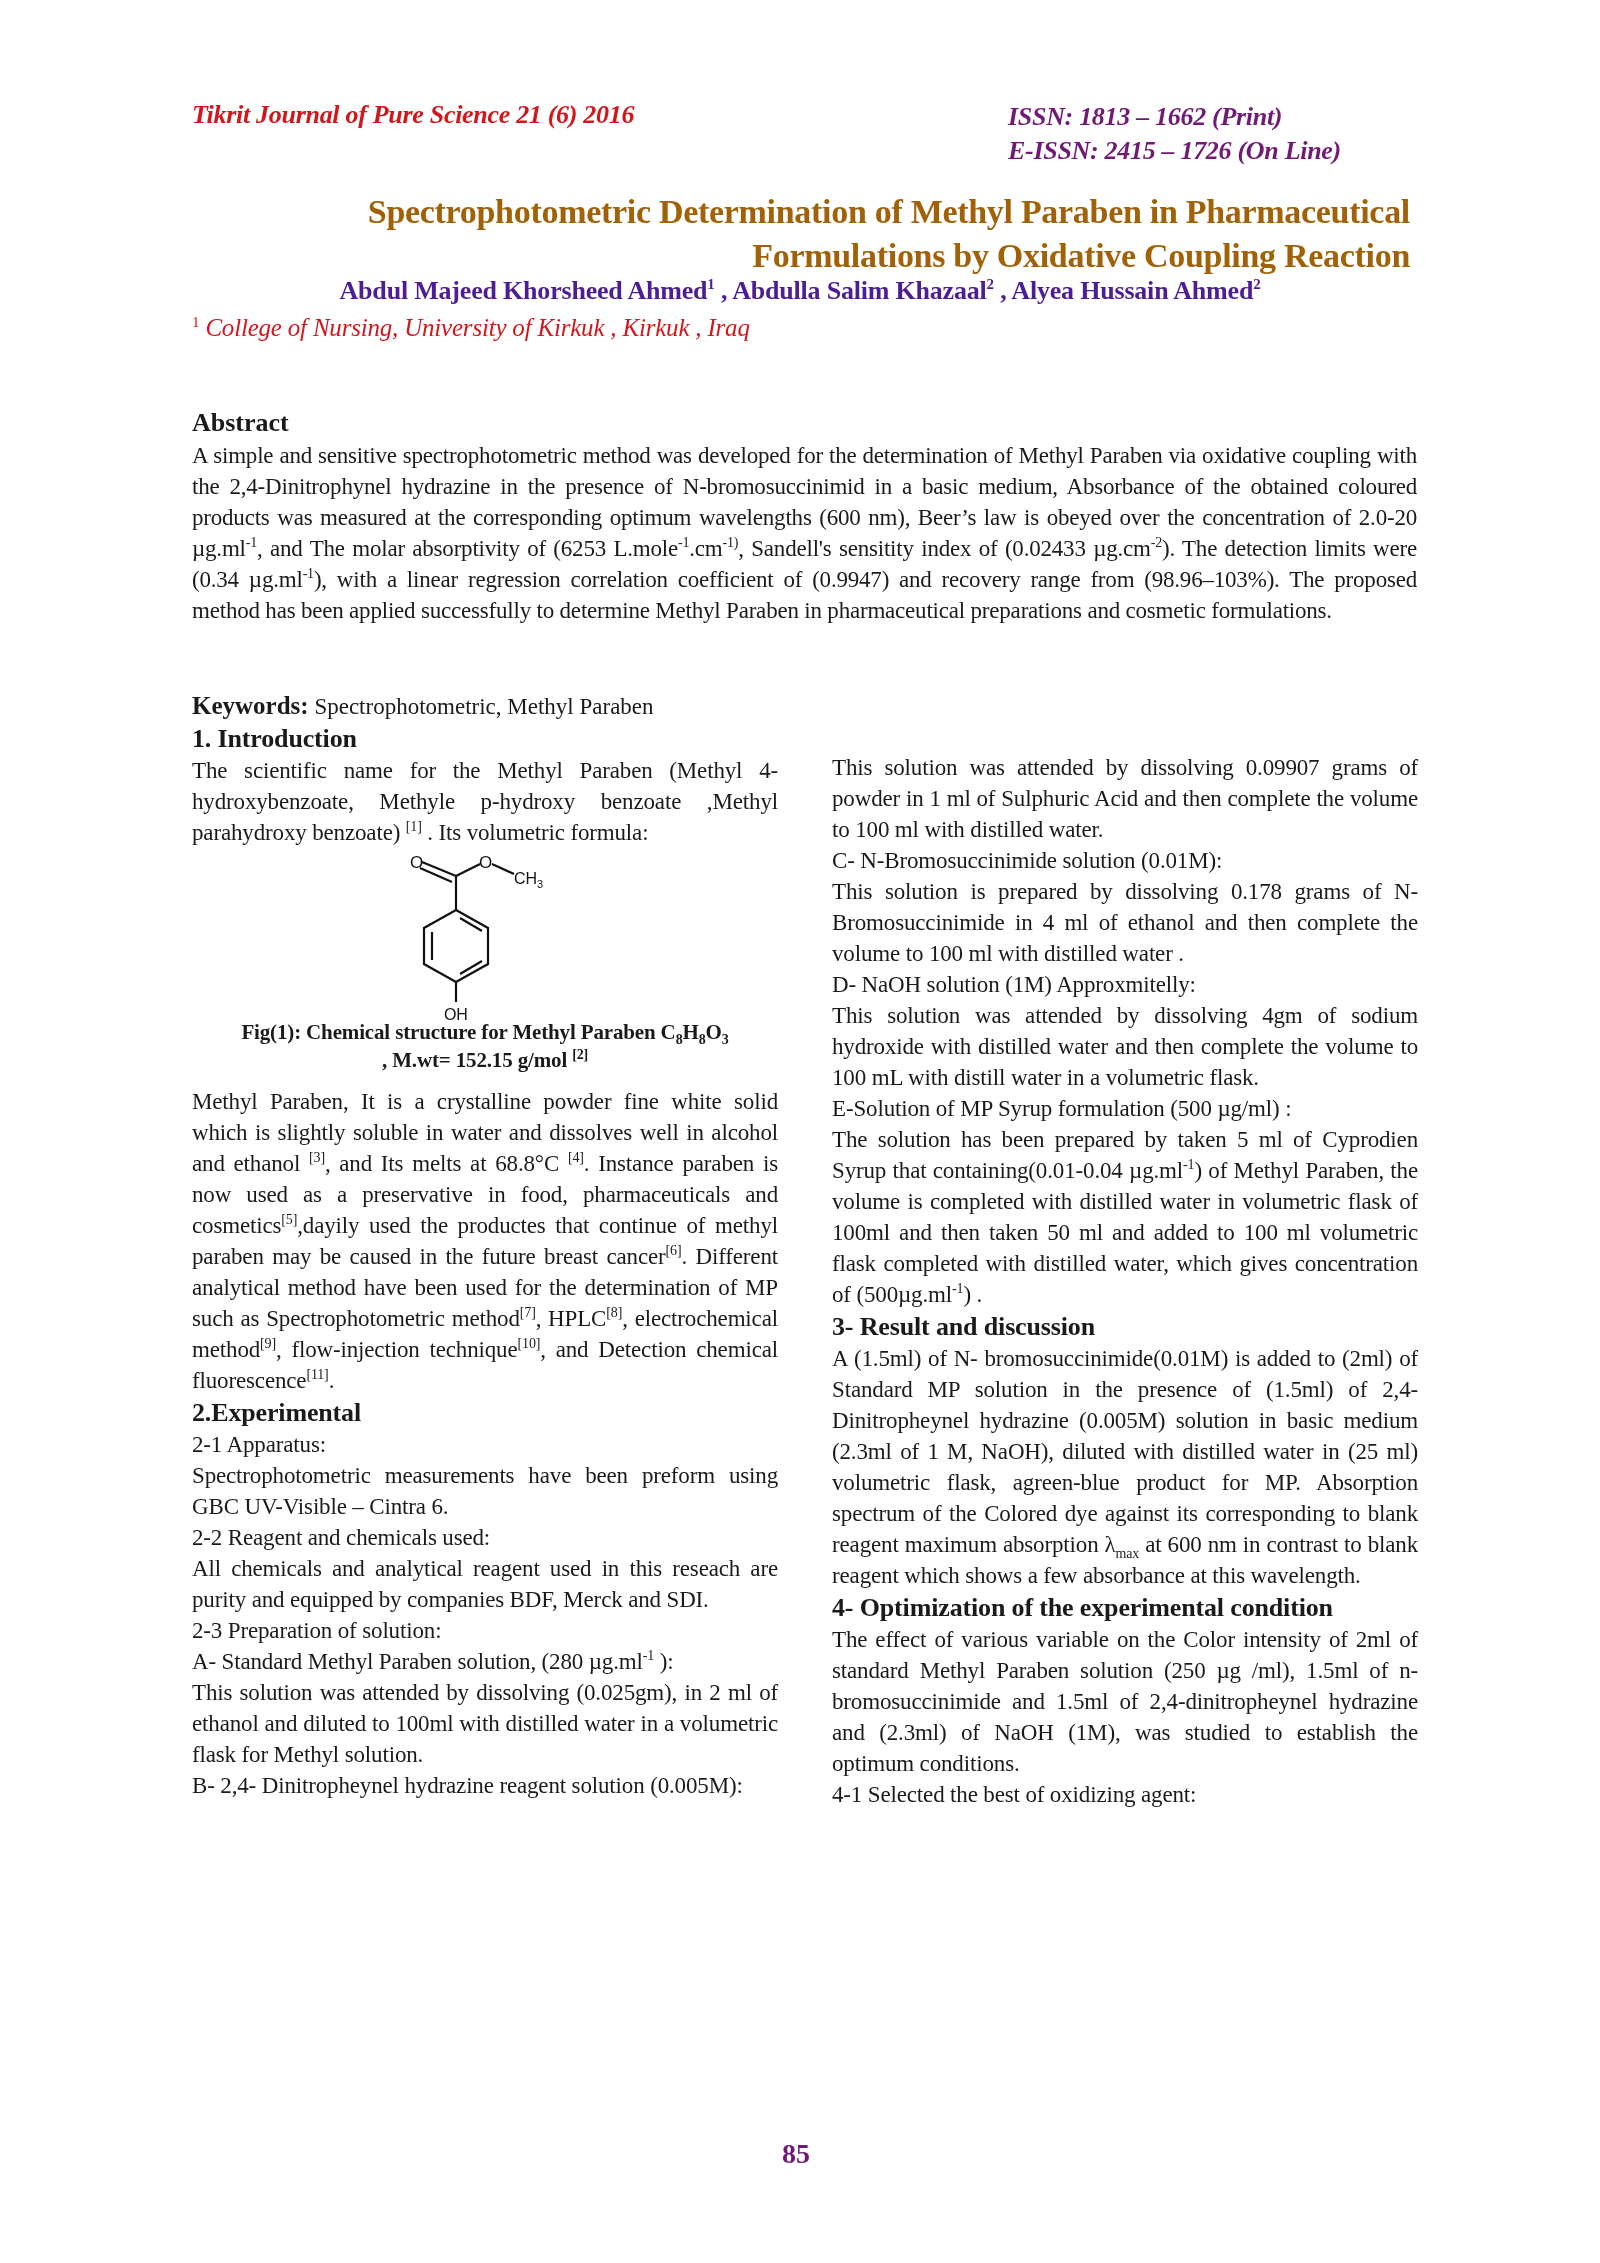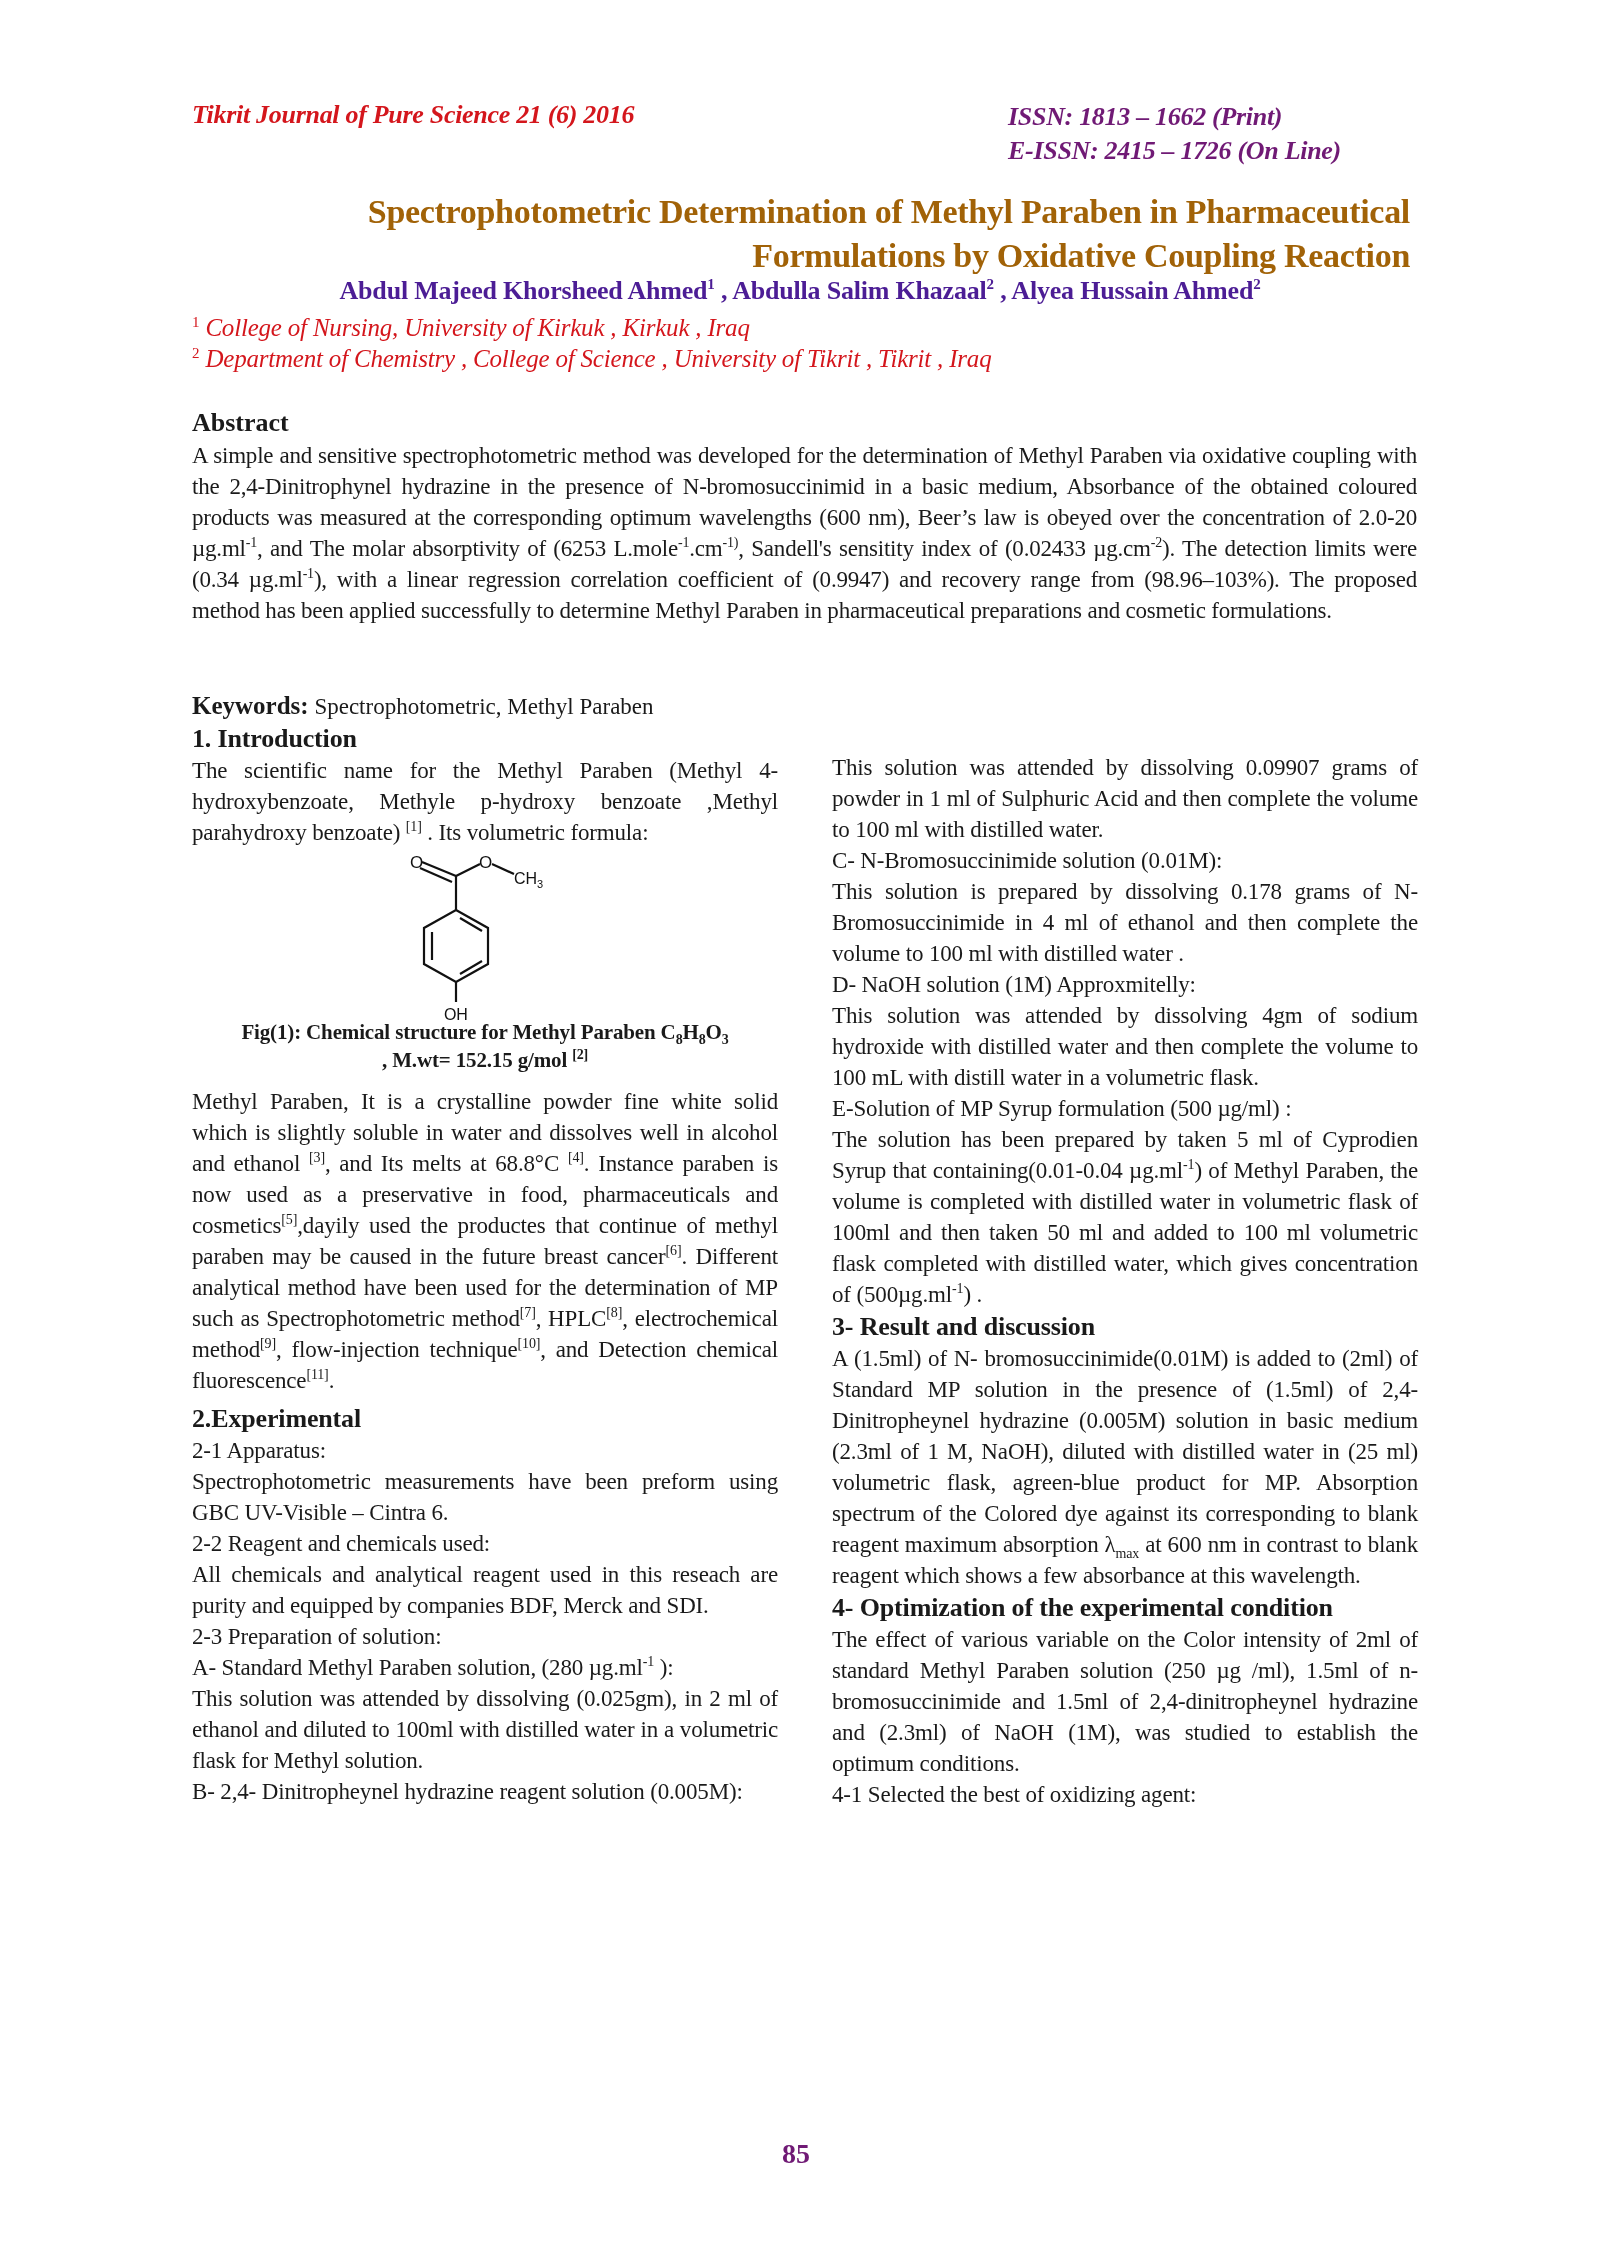--- a/index.html
+++ b/index.html
@@ -61,24 +61,20 @@
   </div>
 
   <div class="authors">
     <span>Abdul Majeed Khorsheed Ahmed</span><sup>1</sup><span> , </span><span>Abdulla Salim Khazaal</span><sup>2</sup><span> , </span><span>Alyea Hussain Ahmed</span><sup>2</sup>
   </div>
 
   <div class="affil affil1">
     <sup>1</sup>
     <span>College of Nursing, University of Kirkuk , Kirkuk , Iraq</span>
   </div>
-  <div class="affil affil2">
-    <sup>2</sup>
-    <span>Department of Chemistry , College of Science , University of Tikrit , Tikrit , Iraq</span>
-  </div>
 
   <div class="abs-title">Abstract</div>
   <div class="abs-text"><span>A simple and sensitive spectrophotometric method was developed for the determination of  Methyl Paraben via oxidative coupling with the 2,4-Dinitrophynel hydrazine in the presence of N-bromosuccinimid in a basic medium, Absorbance of the obtained coloured products was measured at the corresponding optimum wavelengths (600 nm), Beer’s law is obeyed over the concentration of 2.0-20 µg.ml</span><sup>-1</sup><span>, and The molar absorptivity of  (6253 L.mole</span><sup>-1</sup><span>.cm</span><sup>-1)</sup><span>, Sandell's sensitity index of (0.02433 µg.cm</span><sup>-2</sup><span>). The detection limits were (0.34 µg.ml</span><sup>-1</sup><span>), with a linear regression correlation coefficient of  (0.9947)  and  recovery range from (98.96–103%). The proposed method has been applied successfully to determine Methyl Paraben in pharmaceutical preparations and cosmetic formulations.</span></div>
 
   <div class="kw"><b>Keywords:</b><span> Spectrophotometric, Methyl Paraben</span></div>
 
   <div class="col col-left">
     <p class="h1">1.  Introduction</p>
     <p><span>The scientific name for the Methyl Paraben (Methyl 4-hydroxybenzoate, Methyle p-hydroxy benzoate ,Methyl parahydroxy benzoate) </span><sup>[1]</sup><span> . Its volumetric formula:</span></p>
 
@@ -103,21 +99,21 @@
         <text x="52" y="166" font-family="Liberation Sans, sans-serif" font-size="16" fill="#111">OH</text>
       </svg>
     </div>
     <div class="figcap">
       <span>Fig(1): Chemical structure for Methyl Paraben  C</span><sub>8</sub><span>H</span><sub>8</sub><span>O</span><sub>3</sub><br>
       <span>, M.wt= 152.15 g/mol </span><sup>[2]</sup>
     </div>
 
     <p id="intro-p2" style="margin-top:12px"><span>Methyl Paraben, It is a crystalline powder fine white solid which is slightly soluble in water and dissolves well in alcohol and ethanol </span><sup>[3]</sup><span>, and Its melts at 68.8°C </span><sup>[4]</sup><span>. Instance paraben is now used as a preservative in food, pharmaceuticals and cosmetics</span><sup>[5]</sup><span>,dayily used the productes that continue of methyl paraben may be caused in the future breast cancer</span><sup>[6]</sup><span>. Different analytical method have been used for the determination of MP such as Spectrophotometric method</span><sup>[7]</sup><span>, HPLC</span><sup>[8]</sup><span>, electrochemical method</span><sup>[9]</sup><span>, flow-injection technique</span><sup>[10]</sup><span>, and Detection chemical fluorescence</span><sup>[11]</sup><span>.</span></p>
 
-    <p class="h1" style="margin-top:6px">2.Experimental</p>
+    <p class="h1" style="margin-top:0">2.Experimental</p>
     <p class="h2">2-1 Apparatus:</p>
     <p>Spectrophotometric measurements have been preform using GBC UV-Visible – Cintra 6.</p>
     <p class="h2">2-2 Reagent and chemicals used:</p>
     <p>All chemicals and analytical reagent used in this reseach are purity and equipped by companies BDF, Merck and SDI.</p>
     <p class="h2">2-3 Preparation of solution:</p>
     <p class="h2"><span>A- Standard Methyl Paraben solution, (280 µg.ml</span><sup>-1</sup><span> ):</span></p>
     <p>This solution was attended by dissolving (0.025gm), in 2 ml of ethanol and diluted to 100ml  with distilled water in a volumetric flask for Methyl solution.</p>
     <p class="h2">B- 2,4- Dinitropheynel hydrazine reagent solution (0.005M):</p>
   </div>
 

